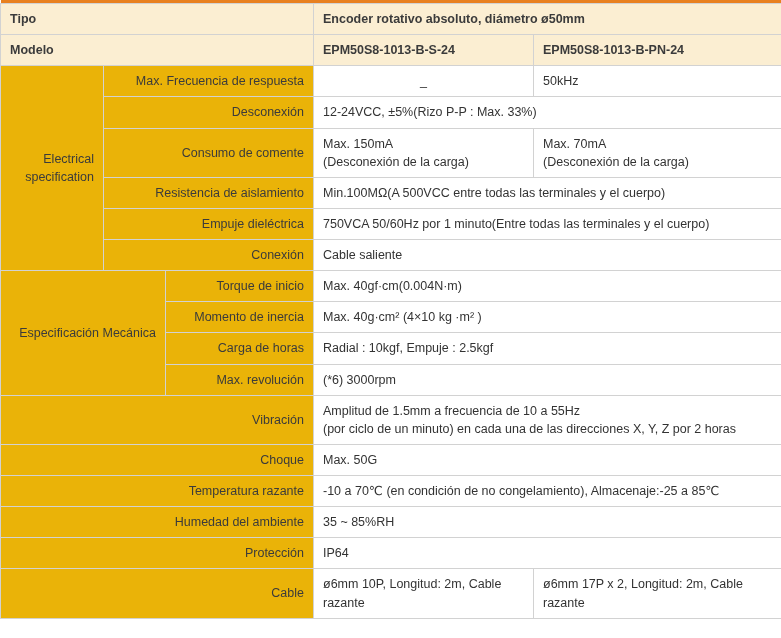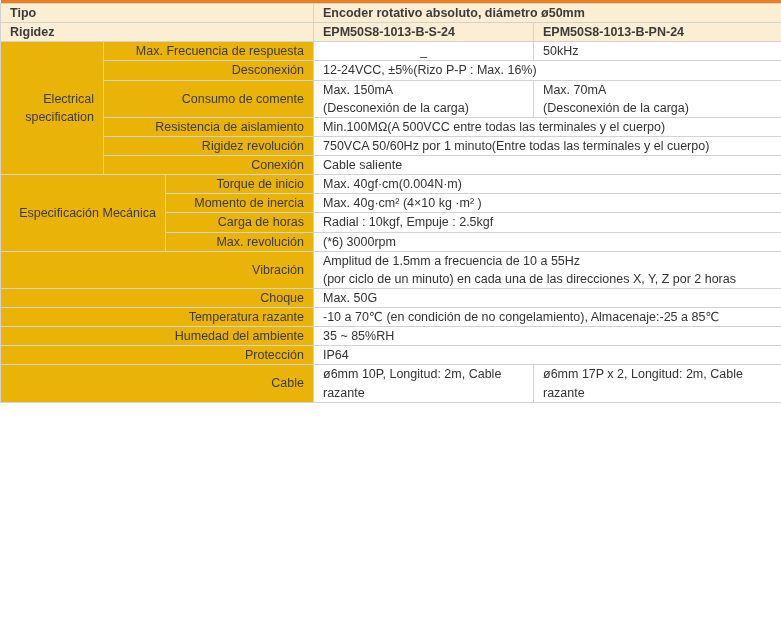--- a/index.html
+++ b/index.html
@@ -11,21 +11,21 @@
   #spec-wrap{width:781px;box-sizing:border-box;}
   table.spec{
     width:781px;
     border-collapse:collapse;
     table-layout:fixed;
     font-size:12.5px;
     color:#333;
   }
   table.spec td{
     border:1px solid #d2d2d2;
-    padding:0 9px;
+    padding:6px 9px;
     vertical-align:middle;
     line-height:1.45;
     word-wrap:break-word;
   }
   
   tr.accent td{
     padding:0;
     height:3px;
     background:#e8801f;
     border:none;
@@ -74,48 +74,48 @@
     </colgroup>
     <tbody id="spec-body">
         <tr class="accent">
           <td colspan="5"></td>
         </tr>
         <tr>
           <td class="hdr" colspan="3">Tipo</td>
           <td class="hdr" colspan="2">Encoder rotativo absoluto, diámetro ø50mm</td>
         </tr>
         <tr>
-          <td class="hdr" colspan="3">Rigidez</td>
+          <td class="hdr" colspan="3">Modelo</td>
           <td class="hdr">EPM50S8-1013-B-S-24</td>
           <td class="hdr">EPM50S8-1013-B-PN-24</td>
         </tr>
         <tr>
           <td class="lbl-group multi" rowspan="6">Electrical
 specification</td>
           <td class="lbl" colspan="2">Max. Frecuencia de respuesta</td>
           <td class="val multi center">_</td>
           <td class="val multi">50kHz</td>
         </tr>
         <tr>
           <td class="lbl" colspan="2">Desconexión</td>
-          <td class="val multi" colspan="2">12-24VCC, ±5%(Rizo P-P : Max. 16%)</td>
+          <td class="val multi" colspan="2">12-24VCC, ±5%(Rizo P-P : Max. 33%)</td>
         </tr>
         <tr>
           <td class="lbl" colspan="2">Consumo de comente</td>
           <td class="val multi">Max. 150mA
 (Desconexión de la carga)</td>
           <td class="val multi">Max. 70mA
 (Desconexión de la carga)</td>
         </tr>
         <tr>
           <td class="lbl" colspan="2">Resistencia de aislamiento</td>
           <td class="val multi" colspan="2">Min.100MΩ(A 500VCC entre todas las terminales y el cuerpo)</td>
         </tr>
         <tr>
-          <td class="lbl" colspan="2">Rigidez revolución</td>
+          <td class="lbl" colspan="2">Empuje dieléctrica</td>
           <td class="val multi" colspan="2">750VCA 50/60Hz por 1 minuto(Entre todas las terminales y el cuerpo)</td>
         </tr>
         <tr>
           <td class="lbl" colspan="2">Conexión</td>
           <td class="val multi" colspan="2">Cable saliente</td>
         </tr>
         <tr>
           <td class="lbl-group" colspan="2" rowspan="4">Especificación Mecánica</td>
           <td class="lbl">Torque de inicio</td>
           <td class="val multi" colspan="2">Max. 40gf·cm(0.004N·m)</td>

